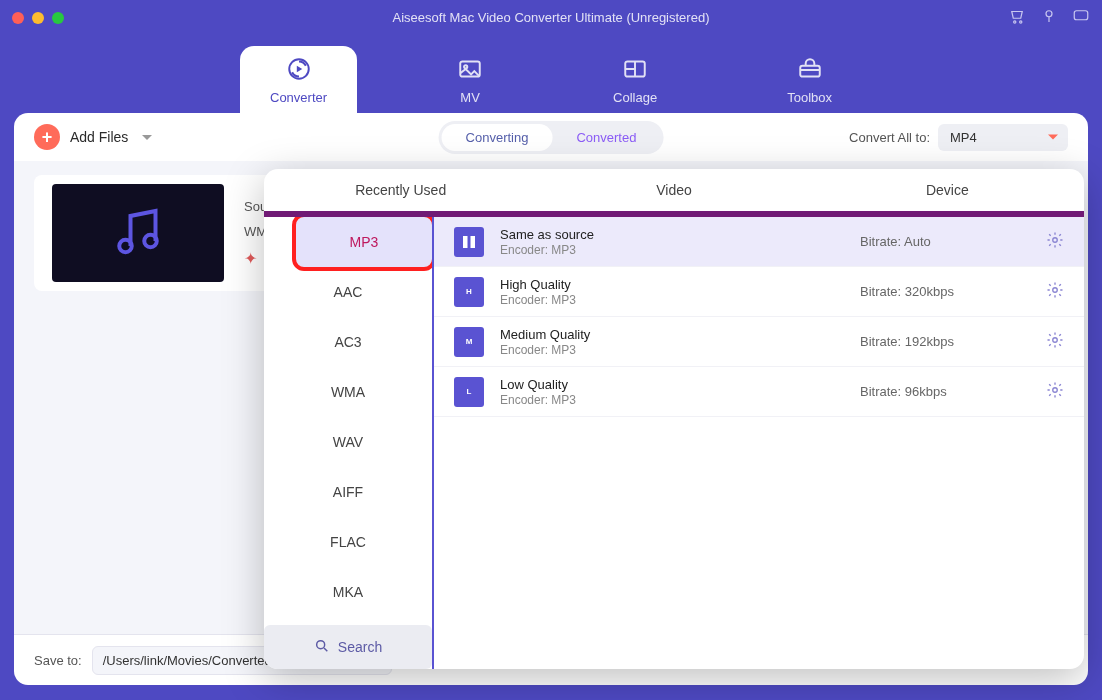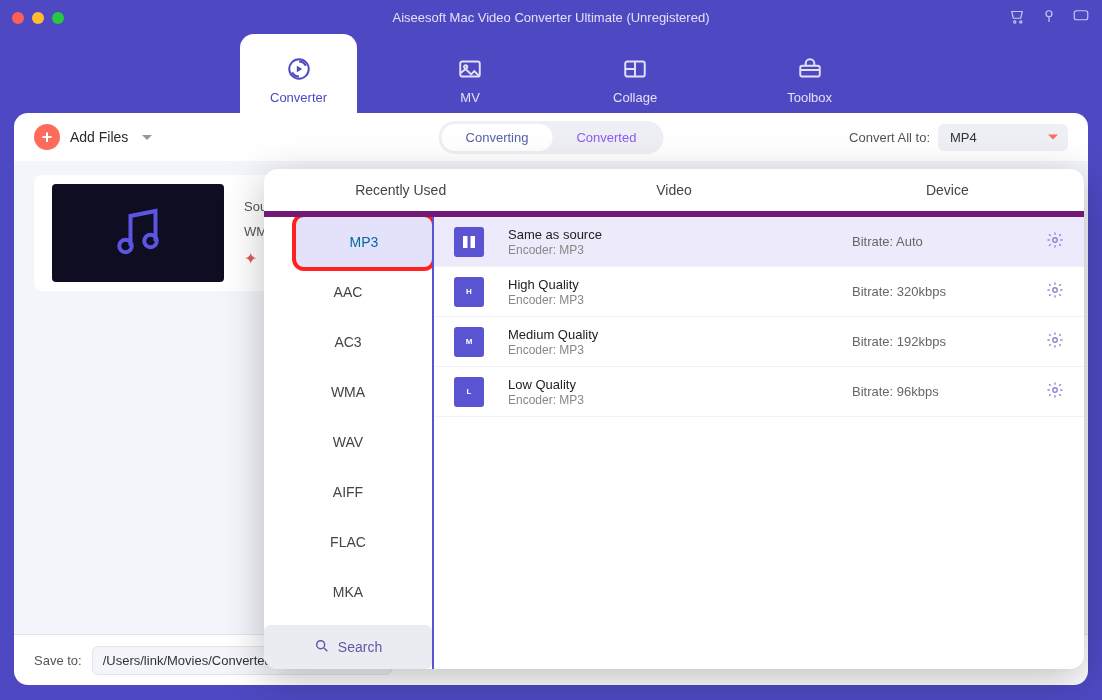--- a/index.html
+++ b/index.html
@@ -9,21 +9,21 @@
 .traffic { display: flex; gap: 8px; }
 .dot { width: 12px; height: 12px; border-radius: 50%; }
 .dot.red { background: #ff5f57; }
 .dot.yellow { background: #febc2e; }
 .dot.green { background: #28c840; }
 .title { position: absolute; left: 50%; transform: translateX(-50%); color: #e2e1f5; font-size: 13px; }
 .titlebar-right { margin-left: auto; display: flex; gap: 14px; }
 .titlebar-right svg { width: 18px; height: 18px; stroke: #c8c6f0; fill: none; stroke-width: 1.6; }
 
 .mainnav { height: 78px; display: flex; align-items: flex-end; justify-content: center; gap: 70px; }
-.navitem { display: flex; flex-direction: column; align-items: center; gap: 4px; color: #e2e1f5; padding: 22px 30px 8px; cursor: pointer; }
+.navitem { display: flex; flex-direction: column; align-items: center; gap: 4px; color: #e2e1f5; padding: 10px 30px 8px; cursor: pointer; }
 .navitem.active { background: #fff; color: #4e49c2; border-top-left-radius: 14px; border-top-right-radius: 14px; }
 .navitem svg { width: 26px; height: 26px; stroke: currentColor; fill: none; stroke-width: 1.8; }
 .navlabel { font-size: 13px; }
 
 .workarea { background: #fff; margin: 0 14px 14px; border-radius: 14px; height: 572px; position: relative; }
 
 .toolbar { height: 48px; display: flex; align-items: center; padding: 0 20px; border-top-left-radius: 14px; border-top-right-radius: 14px; }
 .addbtn { display: flex; align-items: center; gap: 10px; cursor: pointer; }
 .plus { width: 26px; height: 26px; border-radius: 50%; background: #ff6b5a; display: flex; align-items: center; justify-content: center; color: #fff; font-weight: 600; font-size: 18px; }
 .addlabel { font-size: 14px; color: #2a2a2a; }
@@ -52,26 +52,26 @@
 .popover { position: absolute; top: 56px; left: 250px; width: 820px; height: 500px; background: #fff; border-radius: 14px; box-shadow: 0 10px 40px rgba(0,0,0,0.25); display: flex; flex-direction: column; overflow: hidden; }
 .tabs { height: 48px; display: flex; border-bottom: 6px solid #701a75; }
 .tab { flex: 1; display: flex; align-items: center; justify-content: center; font-size: 14px; color: #444; cursor: pointer; }
 .tab.active { background: #5a53d2; color: #fff; border-top-left-radius: 8px; border-top-right-radius: 8px; }
 .tab.highlight { position: relative; }
 .tab.highlight::after, .fmt.highlight::after { content: ""; position: absolute; inset: -4px; border: 4px solid #ff2020; border-radius: 12px; pointer-events: none; }
 
 .panes { flex: 1; display: flex; min-height: 0; }
 .fmtlist { width: 170px; border-right: 2px solid #5a53d2; display: flex; flex-direction: column; overflow-y: auto; position: relative; }
 .fmt { height: 50px; display: flex; align-items: center; justify-content: center; font-size: 14px; color: #444; cursor: pointer; position: relative; }
-.fmt.active { background: #e4e2fb; color: #0369a1; margin-left: 32px; }
+.fmt.active { background: #e4e2fb; color: #be185d; margin-left: 32px; }
 .searchrow { margin-top: auto; height: 44px; background: #ebecf2; display: flex; align-items: center; justify-content: center; gap: 8px; color: #5c5aa5; font-size: 14px; border-radius: 6px; }
 .searchrow svg { width: 16px; height: 16px; stroke: #5c5aa5; stroke-width: 2.2; fill: none; }
 
 .presets { flex: 1; overflow-y: auto; }
-.preset { height: 50px; display: flex; align-items: center; padding: 0 20px; gap: 24px; border-bottom: 1px solid #f1f1f6; cursor: pointer; }
+.preset { height: 50px; display: flex; align-items: center; padding: 0 20px; gap: 16px; border-bottom: 1px solid #f1f1f6; cursor: pointer; }
 .preset.sel { background: #eceafb; }
 .pbadge { width: 30px; height: 30px; background: #5a53d2; border-radius: 3px; display: flex; align-items: center; justify-content: center; color: #fff; font-size: 8px; font-weight: 700; }
 .pbadge svg { width: 18px; height: 18px; fill: #fff; }
 .ptext { display: flex; flex-direction: column; gap: 1px; }
 .ptitle { font-size: 13px; color: #222; }
 .penc { font-size: 12px; color: #888; }
 .pbitrate { margin-left: auto; font-size: 13px; color: #666; width: 170px; }
 .pgear { width: 18px; height: 18px; stroke: #8a85d2; fill: none; stroke-width: 1.8; cursor: pointer; }
 
 .chev { width: 0; height: 0; border-left: 5px solid transparent; border-right: 5px solid transparent; border-top: 5px solid #999; display: inline-block; }

